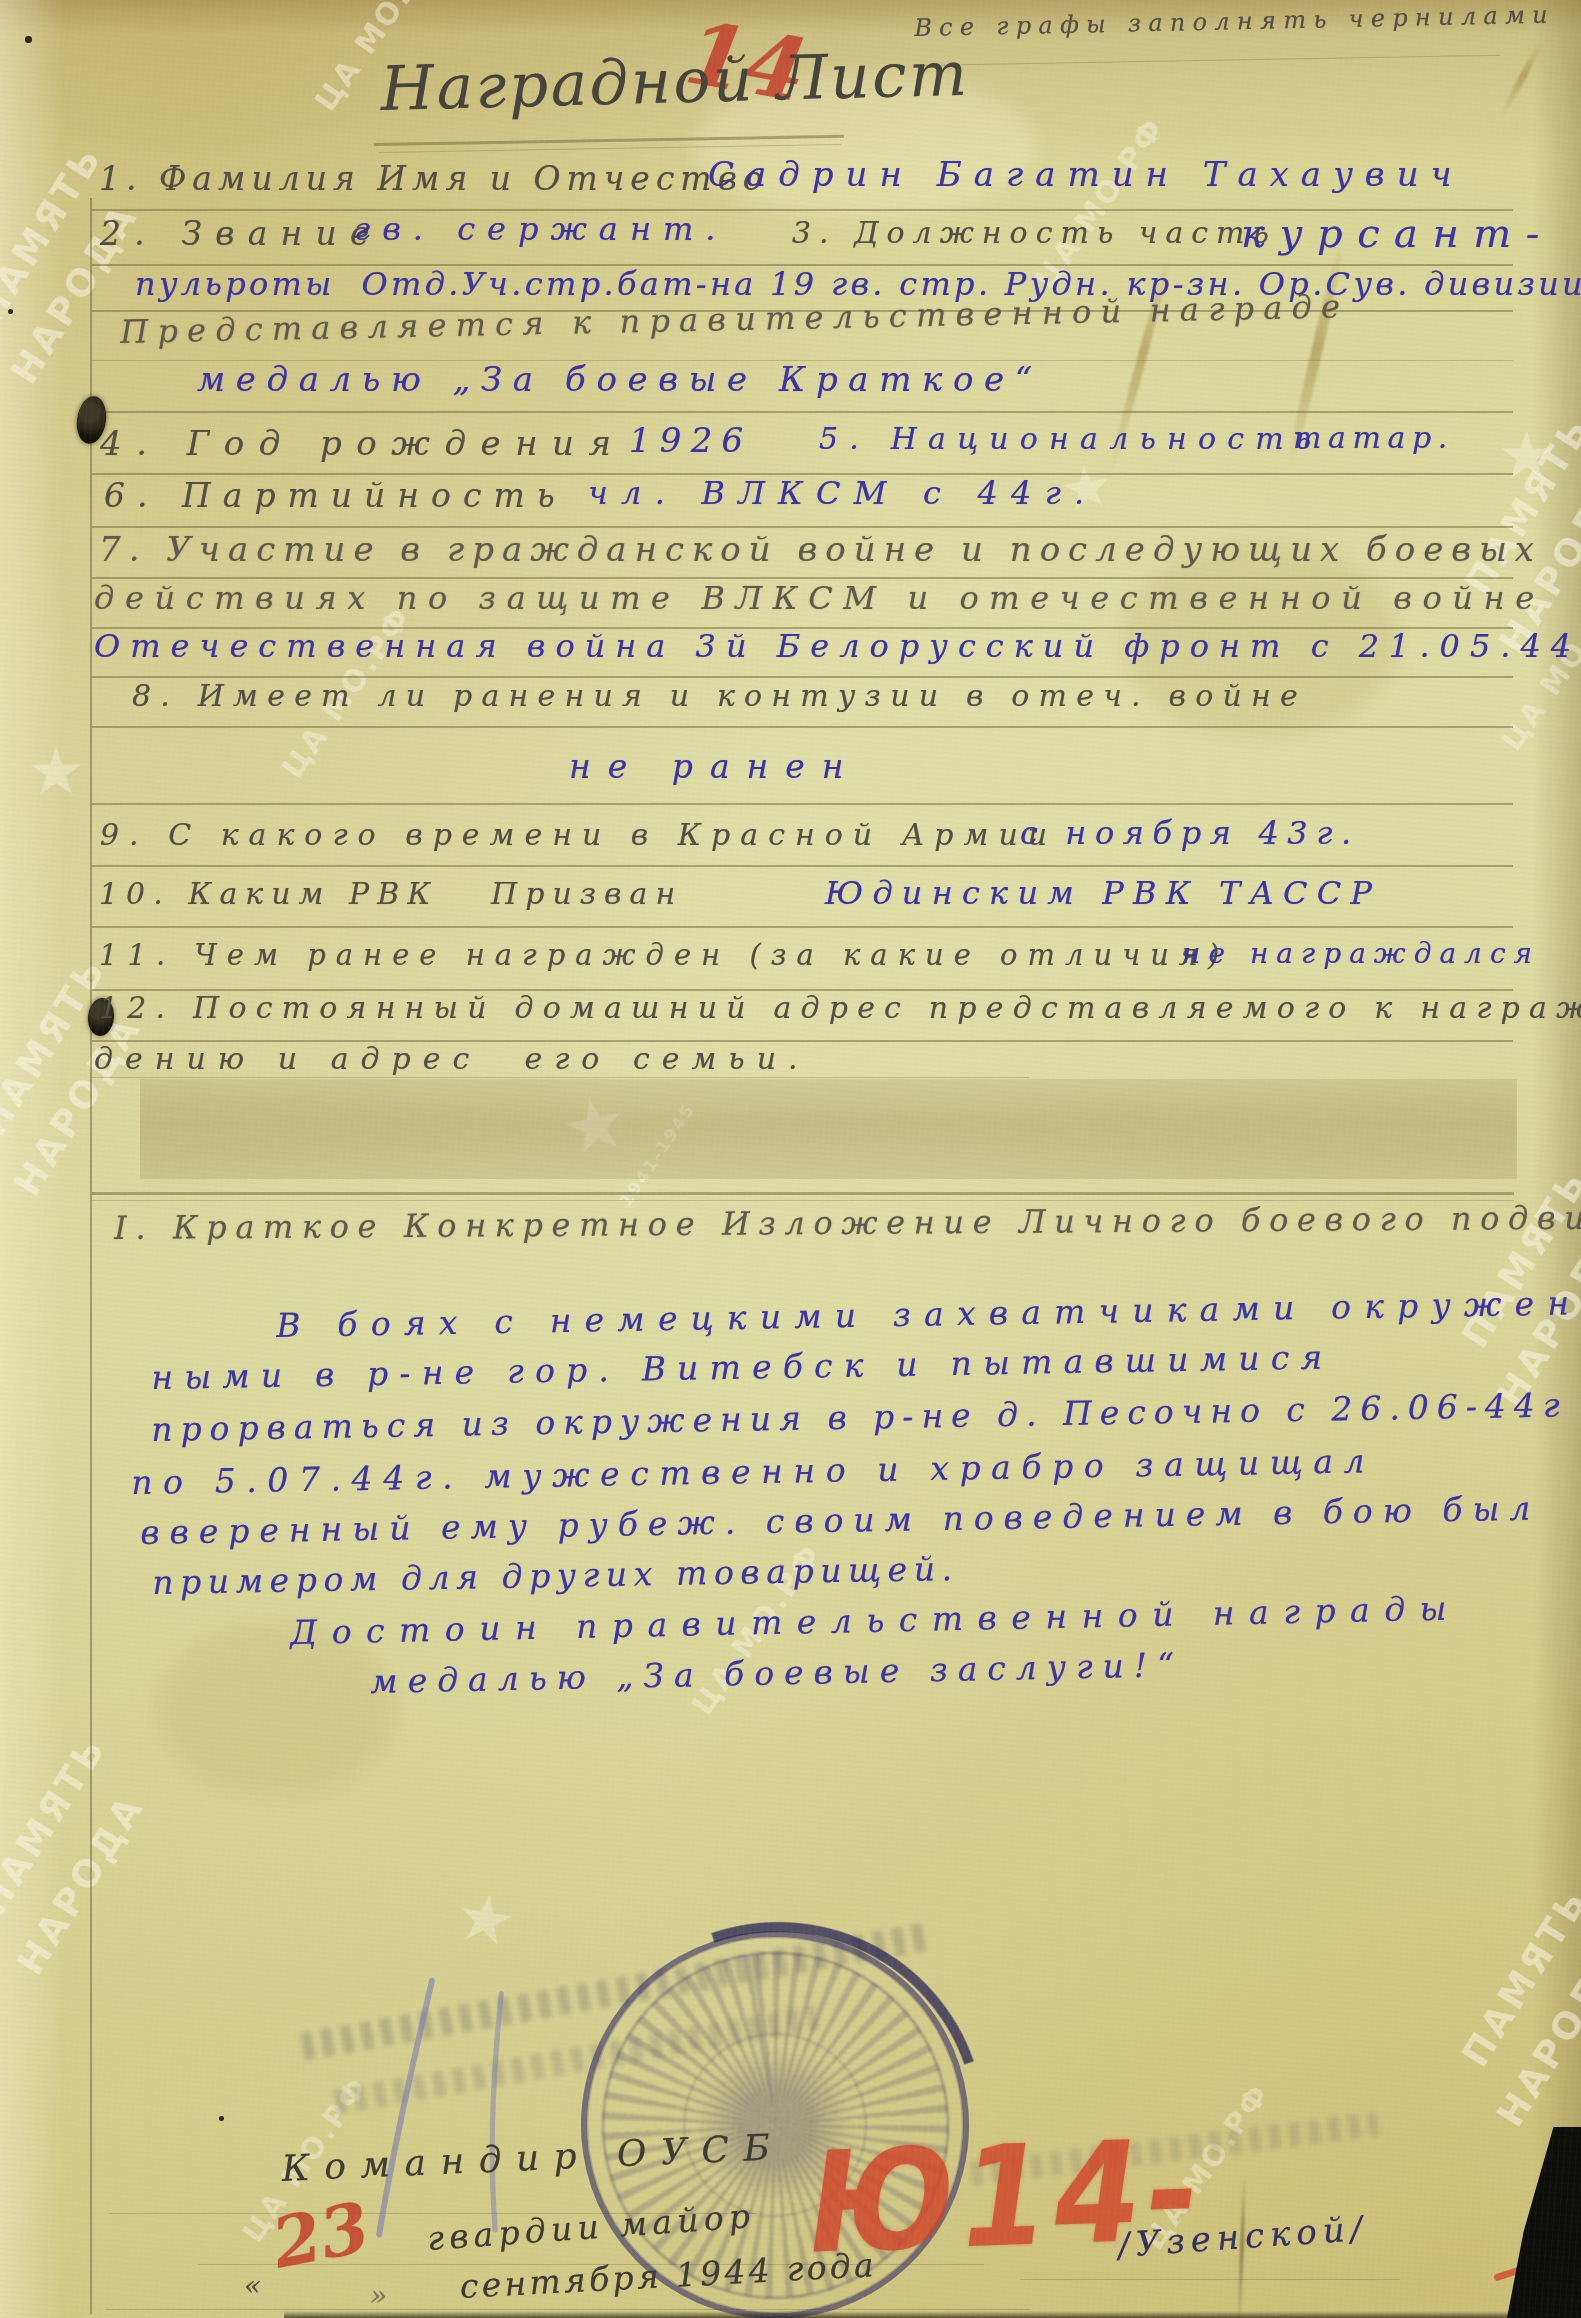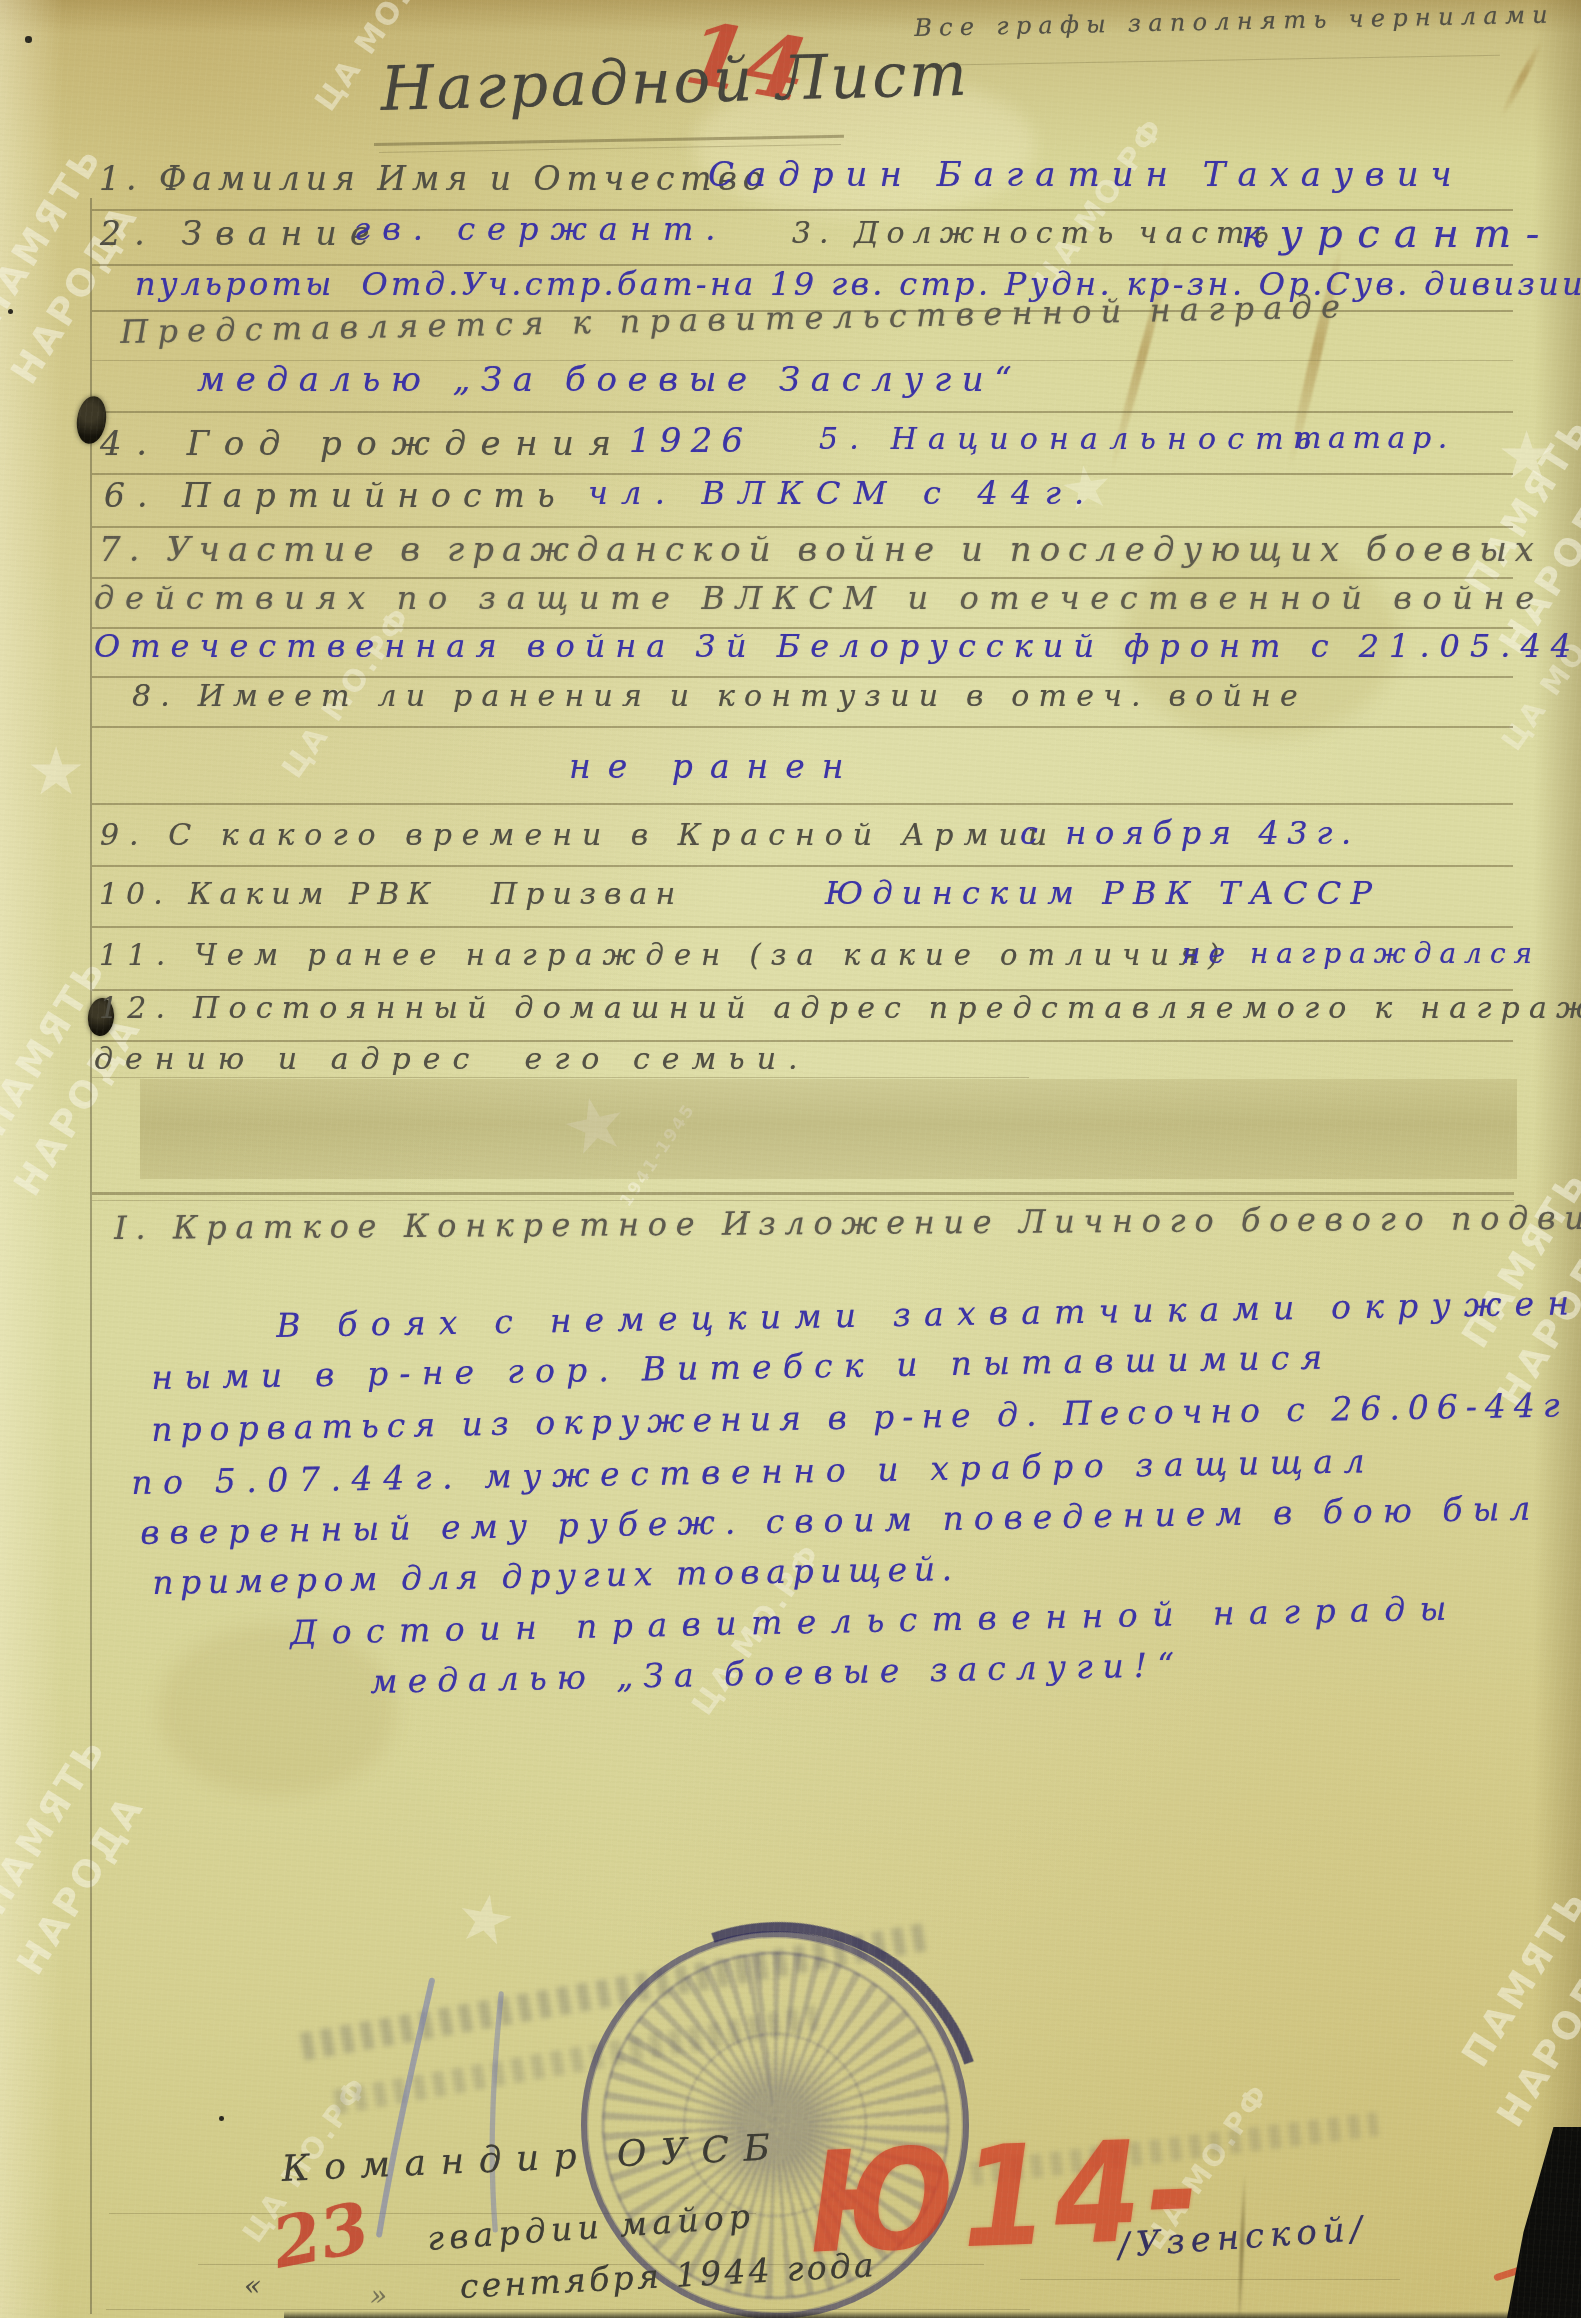--- a/index.html
+++ b/index.html
@@ -139,21 +139,21 @@
   <span class="hw pencil" style="left:99px;top:162px;font-size:33px;letter-spacing:6px;">1. Фамилия Имя и Отчество</span>
   <span class="hw ink" style="left:708px;top:157px;font-size:34px;letter-spacing:12px;">Садрин Багатин Тахаувич</span>
 
   <span class="hw pencil" style="left:100px;top:217px;font-size:33px;letter-spacing:13.2px;">2. Звание</span>
   <span class="hw ink" style="left:354px;top:213px;font-size:32px;letter-spacing:12px;">гв. сержант.</span>
   <span class="hw pencil" style="left:792px;top:218px;font-size:30px;letter-spacing:8px;">3. Должность часть</span>
   <span class="hw ink" style="left:1241px;top:213px;font-size:40px;letter-spacing:14.5px;">курсант-</span>
   <span class="hw ink" style="left:135px;top:268px;font-size:32px;letter-spacing:3.3px;">пульроты  Отд.Уч.стр.бат-на 19 гв. стр. Рудн. кр-зн. Ор.Сув. дивизии.</span>
 
   <span class="hw pencil-soft" style="left:120px;top:316px;font-size:32px;letter-spacing:9.2px;transform:rotate(-1.2deg);">Представляется к правительственной награде</span>
-  <span class="hw ink" style="left:197px;top:362px;font-size:34px;letter-spacing:10.6px;">медалью „За боевые Заслуги“</span>
+  <span class="hw ink" style="left:197px;top:362px;font-size:34px;letter-spacing:10.6px;">медалью „За боевые Краткое“</span>
 
   <span class="hw pencil" style="left:100px;top:426px;font-size:34px;letter-spacing:14.5px;">4. Год рождения</span>
   <span class="hw ink" style="left:629px;top:423px;font-size:34px;letter-spacing:9.2px;">1926</span>
   <span class="hw ink" style="left:819px;top:424px;font-size:30px;letter-spacing:11.2px;">5. Национальность</span>
   <span class="hw ink" style="left:1293px;top:423px;font-size:30px;letter-spacing:6.6px;">татар.</span>
 
   <span class="hw pencil" style="left:104px;top:479px;font-size:33px;letter-spacing:12px;">6. Партийность</span>
   <span class="hw ink" style="left:588px;top:477px;font-size:32px;letter-spacing:13.2px;">чл. ВЛКСМ с 44г.</span>
 
   <span class="hw pencil-soft" style="left:99px;top:532px;font-size:34px;letter-spacing:8px;">7. Участие в гражданской войне и последующих боевых</span>

